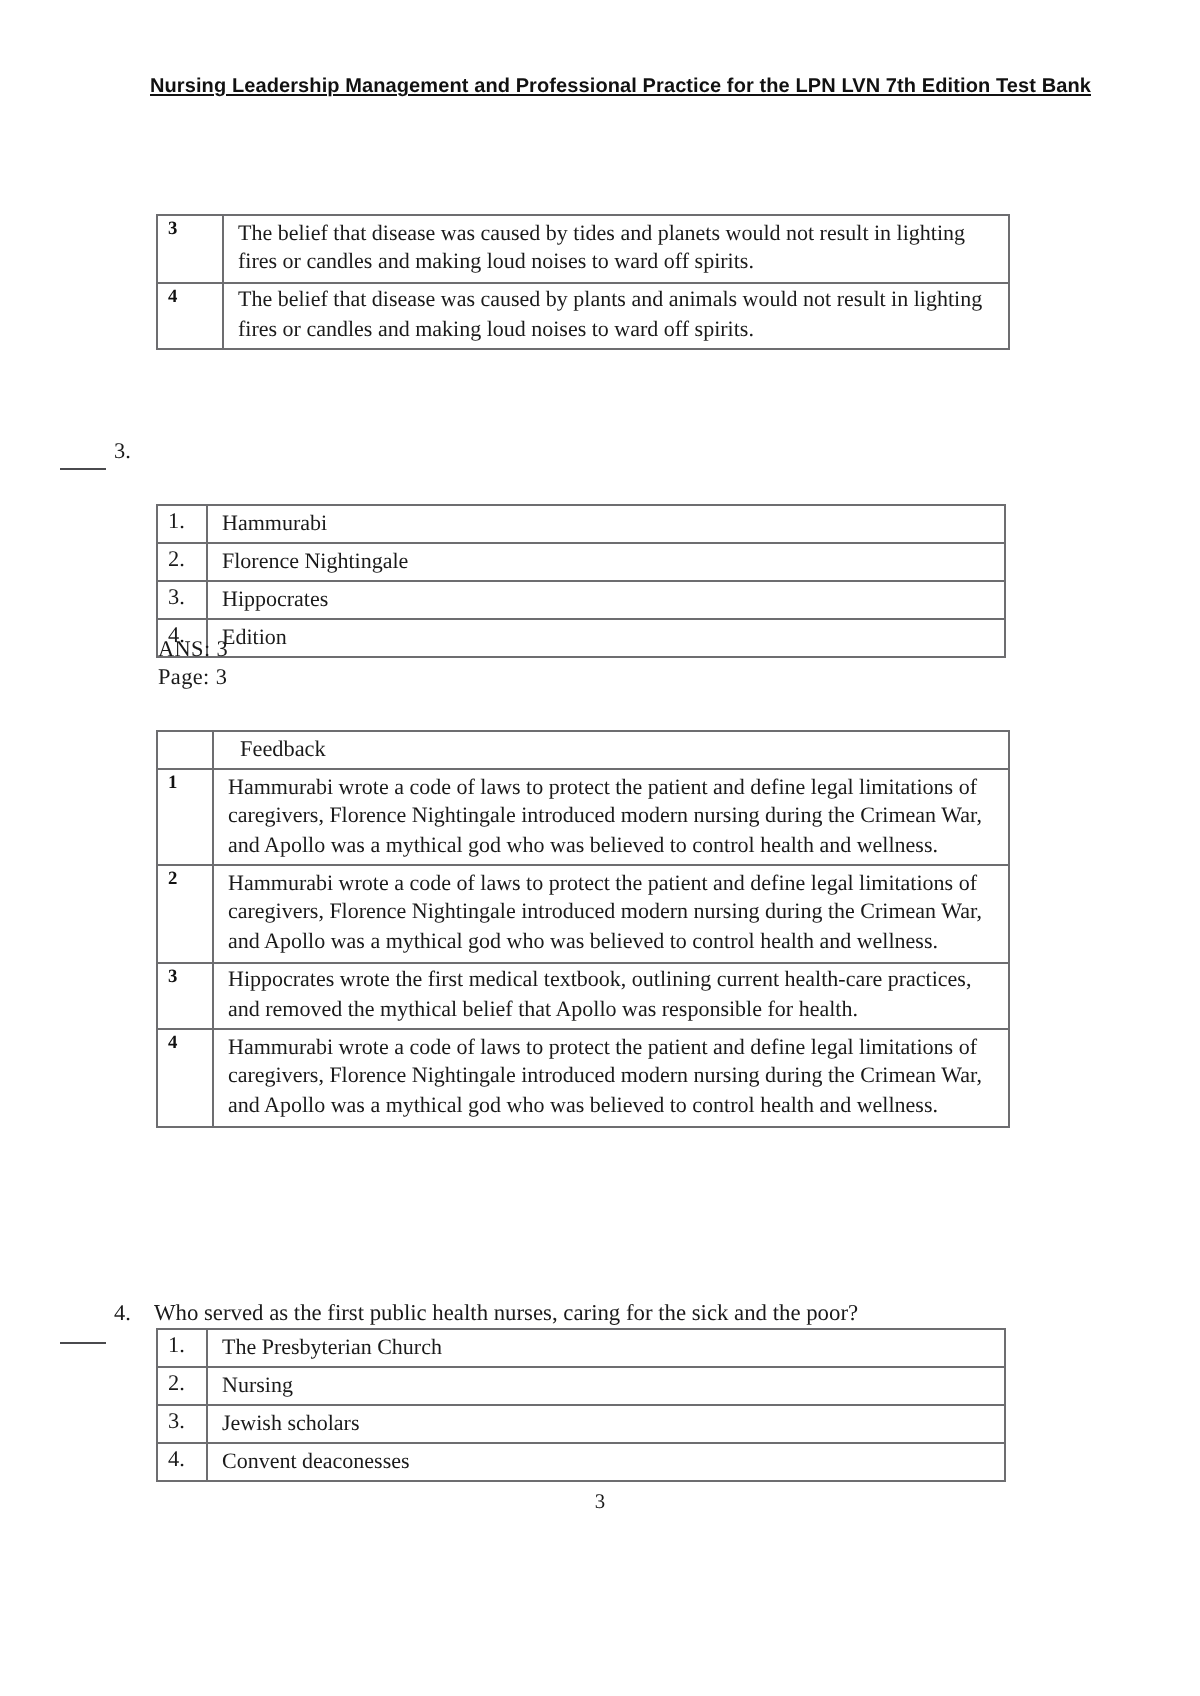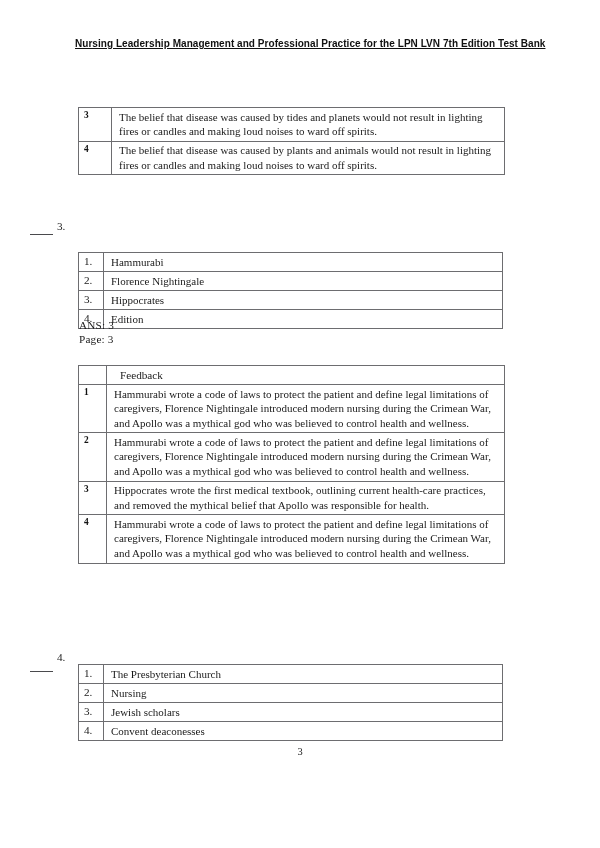--- a/index.html
+++ b/index.html
@@ -230,20 +230,21 @@
       </tr>
       <tr>
         <td class="c1 numcell">4</td>
         <td class="textcell">Hammurabi wrote a code of laws to protect the patient and define legal limitations of caregivers, Florence Nightingale introduced modern nursing during the Crimean War, and Apollo was a mythical god who was believed to control health and wellness.</td>
       </tr>
     </tbody>
   </table>
 
   <div class="qblank q4-blank"></div>
   <div class="qnum q4-num">4.</div>
+  <div class="qtext q4-text">Who served as the first public health nurses, caring for the sick and the poor?</div>
 
   <table class="bordered table-q4">
     <tbody>
       <tr>
         <td class="c1 numcell-plain">1.</td>
         <td class="textcell">The Presbyterian Church</td>
       </tr>
       <tr>
         <td class="c1 numcell-plain">2.</td>
         <td class="textcell">Nursing</td>

